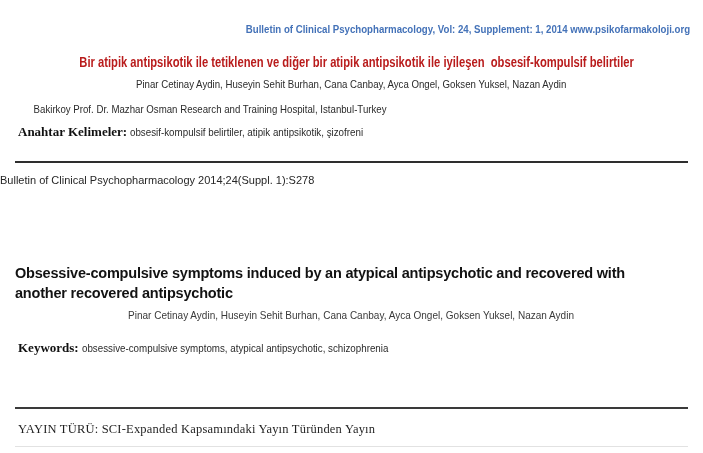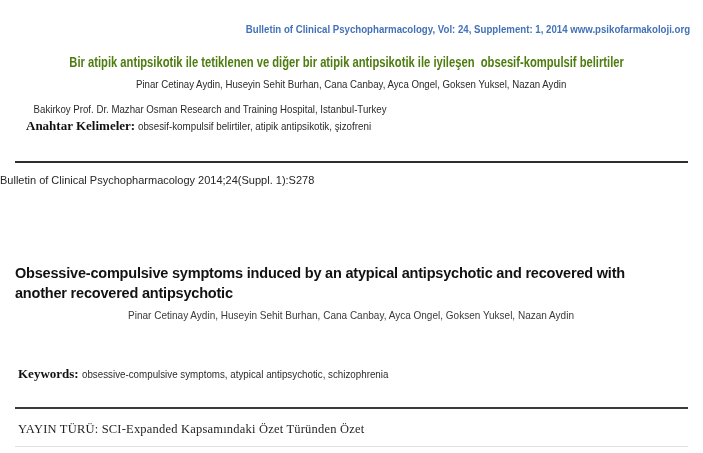--- a/index.html
+++ b/index.html
@@ -19,33 +19,33 @@
   .s85l{transform:scaleX(0.85);transform-origin:left center;}
   .s91c{transform:scaleX(0.91);transform-origin:center center;}
 
   .blue-header{
     top:11px;left:0;right:13px;
     text-align:right;
     font-weight:bold;font-size:11.5px;
     color:var(--header-blue,#4472b8);
   }
   .tr-title{
-    top:54px;left:0;width:703px;text-align:left;
-    font-weight:bold;font-size:14px;color:#4d7c0f;
+    top:54px;left:0;width:703px;text-align:right;
+    font-weight:bold;font-size:14px;color:#b91c1c;
   }
   .tr-authors{top:78px;left:0;width:703px;text-align:center;font-size:11.5px;color:#2b2b2b;}
   .affiliation{top:103px;left:0;width:703px;text-align:left;font-size:11.5px;color:#2b2b2b;}
 
   .kw-line{left:18px;font-size:11.5px;color:#2b2b2b;}
   .kw-line .label{
     font-family:"Liberation Serif", serif;
     font-weight:bold;font-size:13px;color:#111;
   }
-  .tr-keywords{top:118px;margin-left:8px;}
-  .en-keywords{top:366px;}
+  .tr-keywords{top:124px;}
+  .en-keywords{top:340px;}
 
   .rule{left:15px;width:673px;}
   .rule1{top:161px;height:2px;background:#2e2e2e;}
   .rule2{top:407px;height:2px;background:#3a3a3a;}
   .rule3{top:446px;height:1px;background:#e2e2e2;}
 
   .citation{
     top:174px;left:0;right:15px;text-align:left;
     font-size:11px;color:#262626;
   }
@@ -101,17 +101,17 @@
   <div class="abs en-authors">
     <span class="cond s91c">Pinar Cetinay Aydin, Huseyin Sehit Burhan, Cana Canbay, Ayca Ongel, Goksen Yuksel, Nazan Aydin</span>
   </div>
 
   <div class="abs kw-line en-keywords">
     <span class="label">Keywords:</span><span> </span><span class="cond s85l">obsessive-compulsive symptoms, atypical antipsychotic, schizophrenia</span>
   </div>
 
   <div class="abs rule rule2"></div>
 
-  <div class="abs yayin">YAYIN TÜRÜ: SCI-Expanded Kapsamındaki Özet Türünden Özet</div>
+  <div class="abs yayin">YAYIN TÜRÜ: SCI-Expanded Kapsamındaki Yayın Türünden Yayın</div>
 
   <div class="abs rule rule3"></div>
 
 </div>
 
 </body></html>

